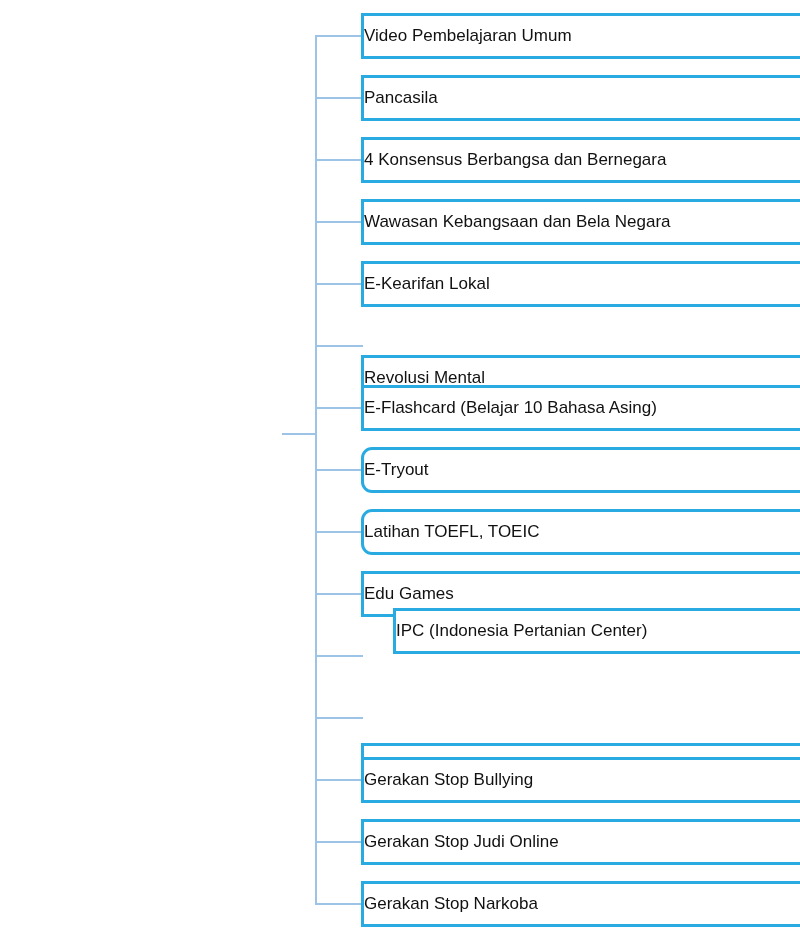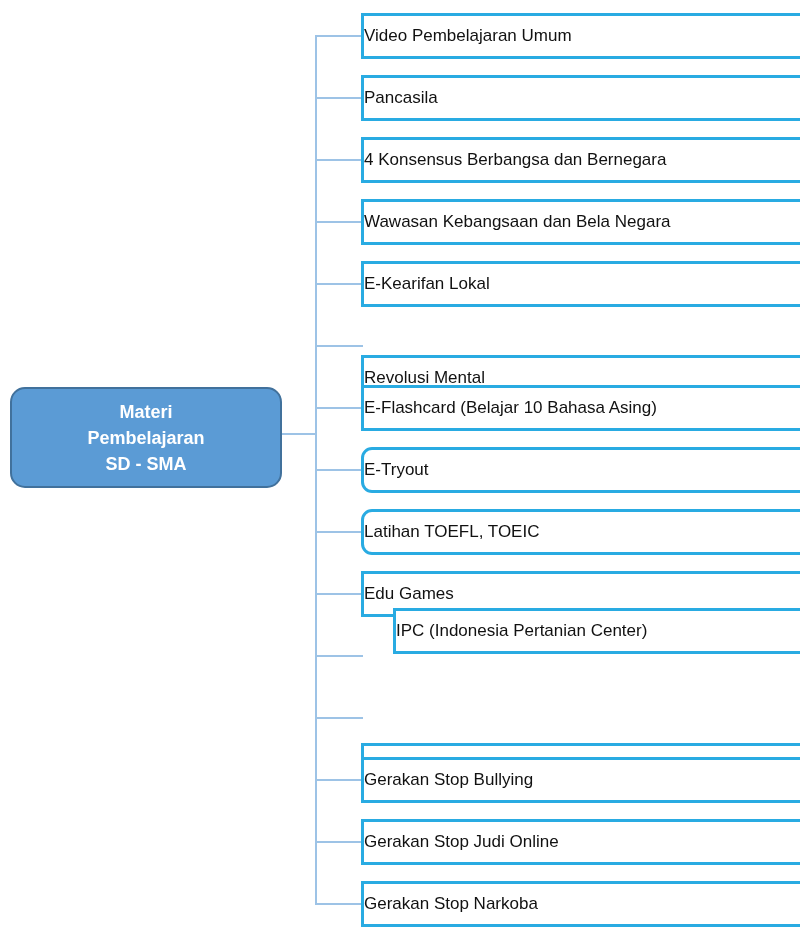--- a/index.html
+++ b/index.html
@@ -86,25 +86,20 @@
       <line x1="316" y1="594" x2="363" y2="594"></line>
       <line x1="316" y1="656" x2="363" y2="656"></line>
       <line x1="316" y1="718" x2="363" y2="718"></line>
       <line x1="316" y1="780" x2="363" y2="780"></line>
       <line x1="316" y1="842" x2="363" y2="842"></line>
       <line x1="316" y1="904" x2="363" y2="904"></line>
       <line x1="316" y1="35" x2="316" y2="905"></line>
       <line x1="282" y1="434" x2="316" y2="434"></line>
     </svg>
 
-  <div class="root-box">
-    <div class="root-label">Materi
-Pembelajaran
-SD - SMA</div>
-  </div>
 
   <div>
       <div class="child-box" style="top: 13px;">
         <span class="child-label">Video Pembelajaran Umum</span>
       </div>
       <div class="child-box" style="top: 75px;">
         <span class="child-label">Pancasila</span>
       </div>
       <div class="child-box" style="top: 137px;">
         <span class="child-label">4 Konsensus Berbangsa dan Bernegara</span>

